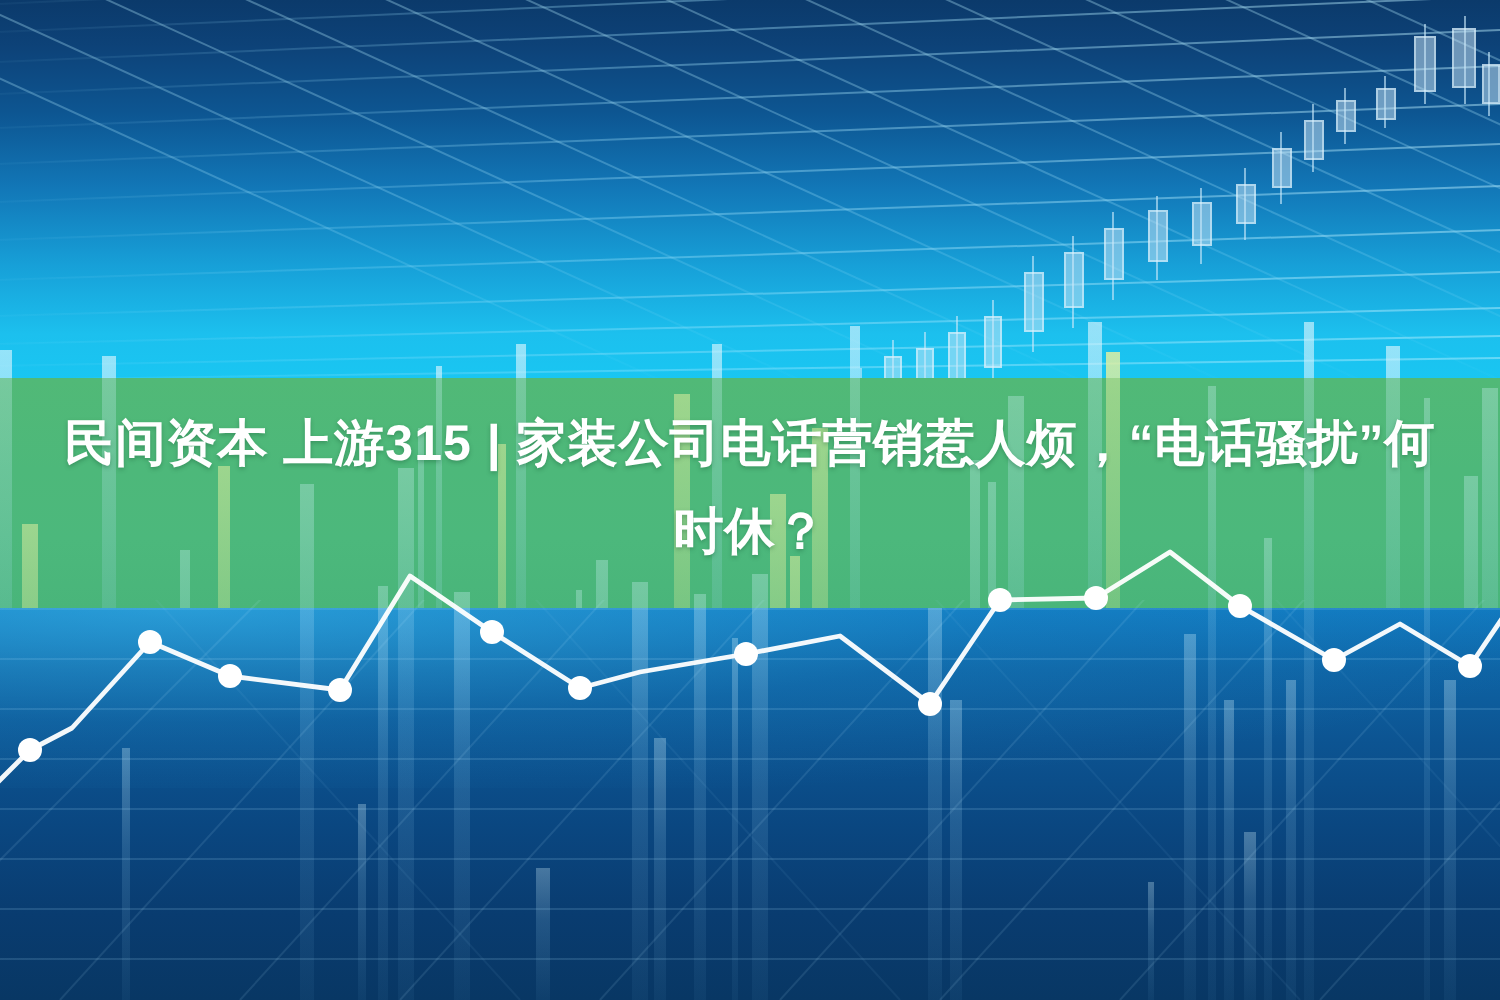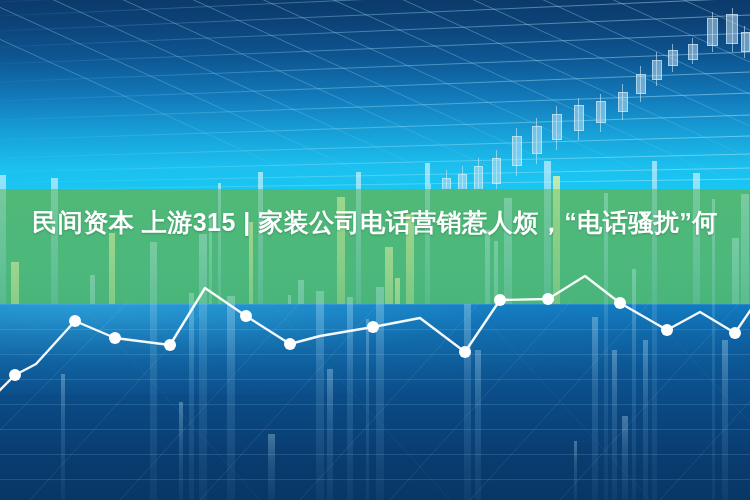--- a/index.html
+++ b/index.html
@@ -479,15 +479,16 @@
           <circle cx="548" cy="299" r="6" fill="#ffffff"></circle>
           <circle cx="620" cy="303" r="6" fill="#ffffff"></circle>
           <circle cx="667" cy="330" r="6" fill="#ffffff"></circle>
           <circle cx="735" cy="333" r="6" fill="#ffffff"></circle>
         </g>
     </svg>
   </div>
 
   <div class="headline">
     <span>民间资本 上游315 | 家装公司电话营销惹人烦，“电话骚扰”何</span><br>
+    <span>时休？</span>
   </div>
 
 </div>
 
 </body></html>

